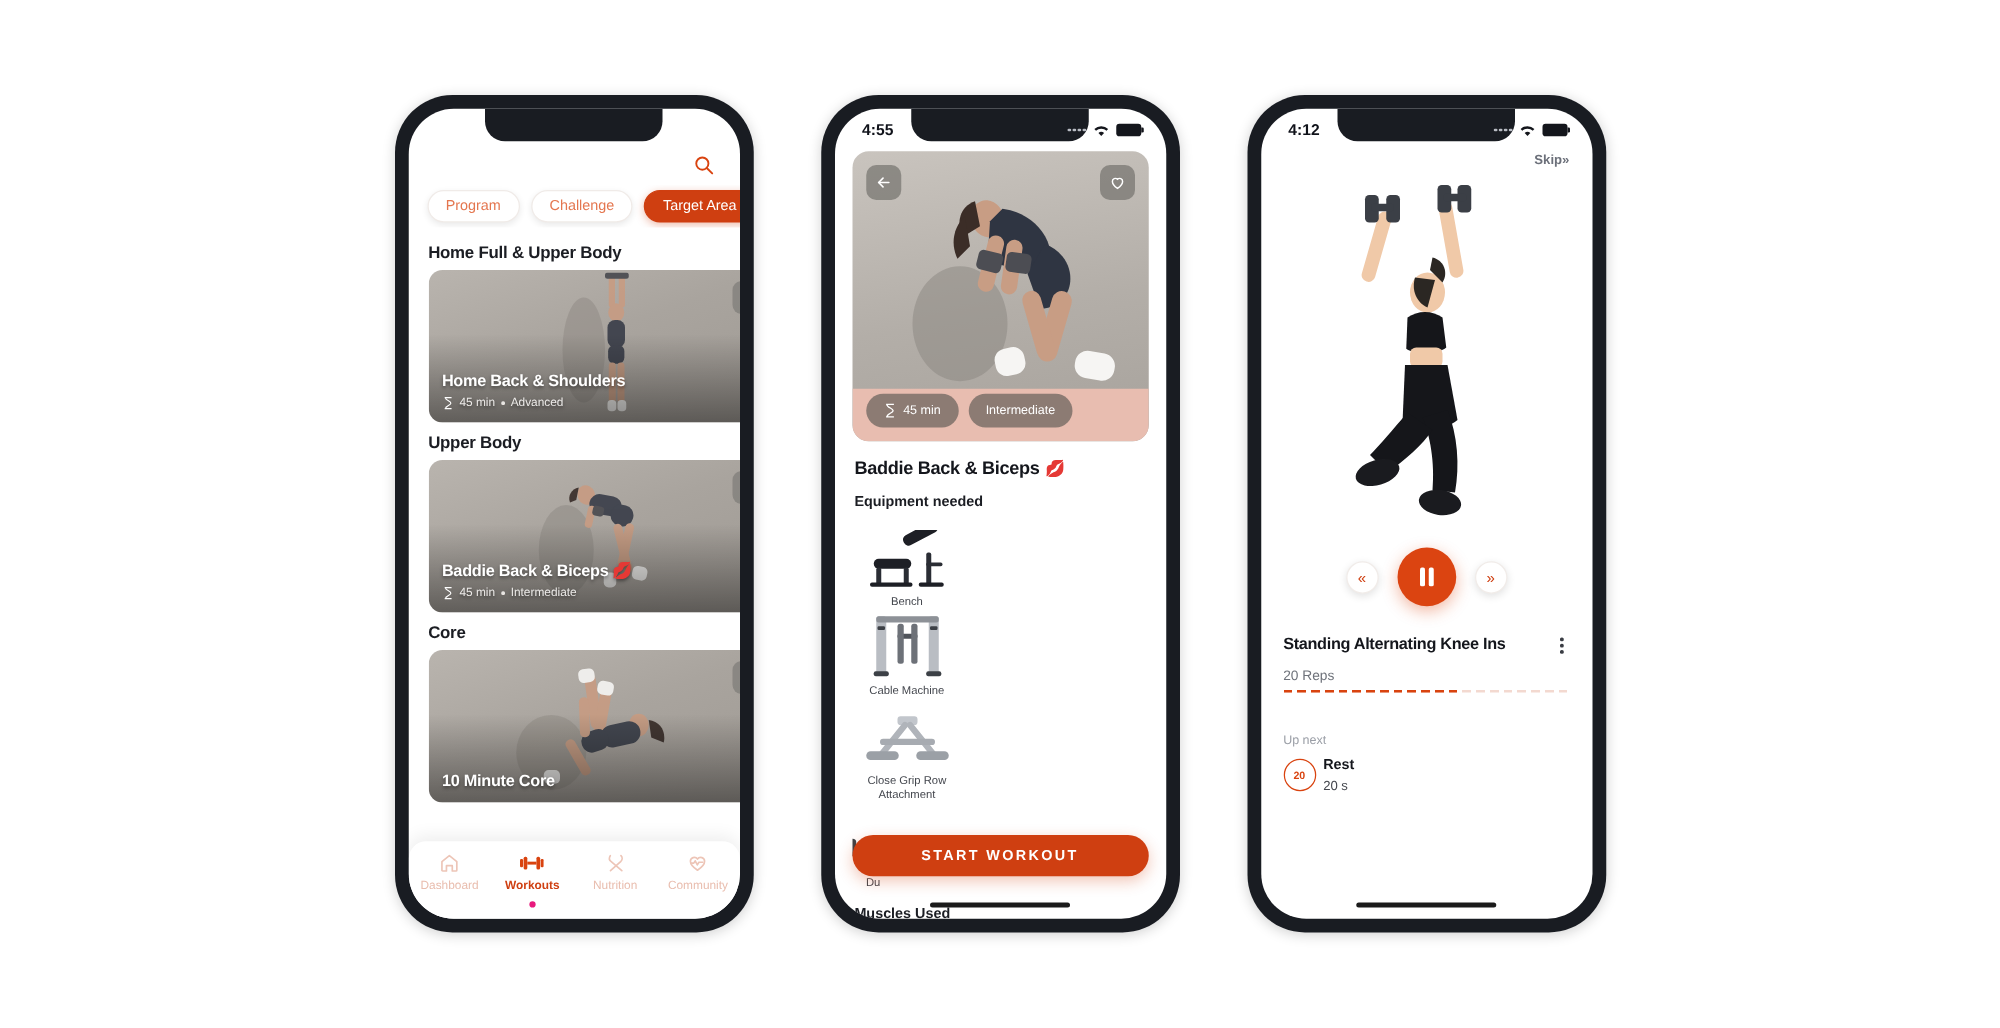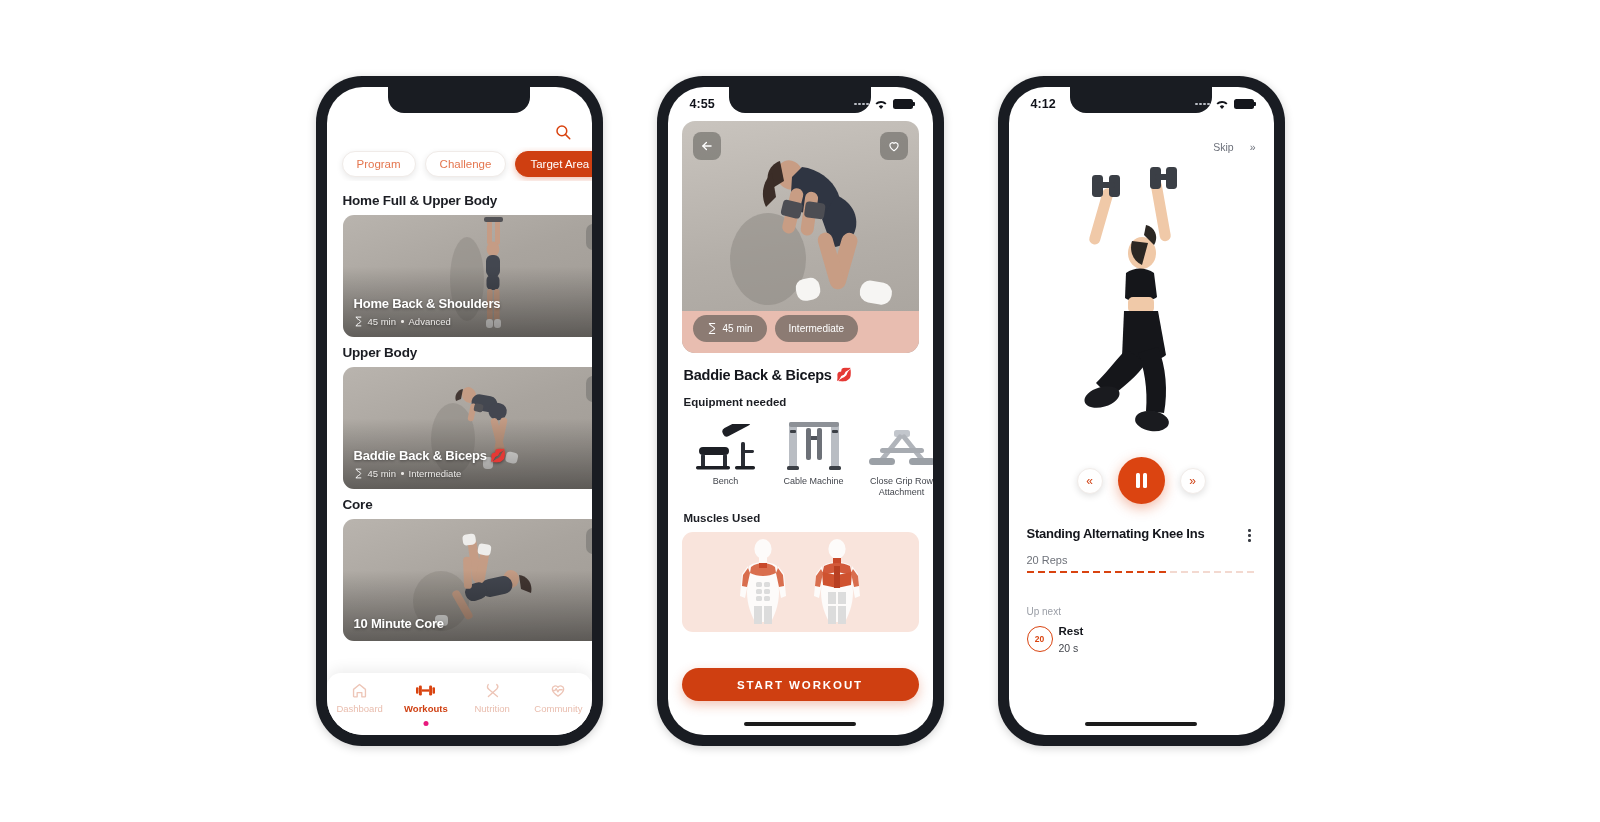--- a/index.html
+++ b/index.html
@@ -188,21 +188,21 @@
   .p2-title {
     font-size: 14.5px; font-weight: 700; color: #14161c;
     padding: 14px 16px 0 16px; letter-spacing: -.25px;
     display: flex; gap: 5px;
   }
   .sub-head {
     font-size: 11.5px; font-weight: 700; color: #1b1d23;
     padding: 13px 16px 0 16px;
   }
   .equip-row {
-    display: flex; gap: 0; padding: 8px 0 0 14px; overflow: hidden;
+    display: flex; gap: 0; padding: 8px 0 0 14px; overflow: hidden; flex-direction: column;
   }
   .equip {
     flex: 0 0 auto; width: 88px;
     display: flex; flex-direction: column; align-items: center; gap: 4px;
   }
   .equip.cut { width: 34px; overflow: hidden; }
   .equip .art { height: 56px; display: flex; align-items: flex-end; justify-content: center; }
   .equip .cap {
     font-size: 9px; color: #43464d; text-align: center; line-height: 1.25; width: 84px;
   }
@@ -216,22 +216,22 @@
     height: 33px; border-radius: 22px;
     background: #cf3f11; color: #fff;
     font-size: 11.5px; font-weight: 700; letter-spacing: 1.9px;
     display: flex; align-items: center; justify-content: center;
     box-shadow: 0 4px 12px rgba(207,63,17,.3);
   }
 
   
   .skip {
     display: flex; align-items: center; justify-content: flex-end;
-    gap: 16px; padding: 5px 18px 0 0;
-    font-size: 10.5px; color: #6c707a; font-weight: 400; margin-top: 19px;
+    gap: 0; padding: 5px 18px 0 0;
+    font-size: 10.5px; color: #6c707a; font-weight: 700;
   }
   .p3-stage { height: 300px; position: relative; }
   .controls {
     display: flex; align-items: center; justify-content: center; gap: 15px;
     margin-top: 4px;
   }
   .ctrl-sm {
     width: 26px; height: 26px; border-radius: 50%;
     background: #fff; border: 1px solid #f1ece9;
     box-shadow: 0 2px 7px rgba(0,0,0,.12);

